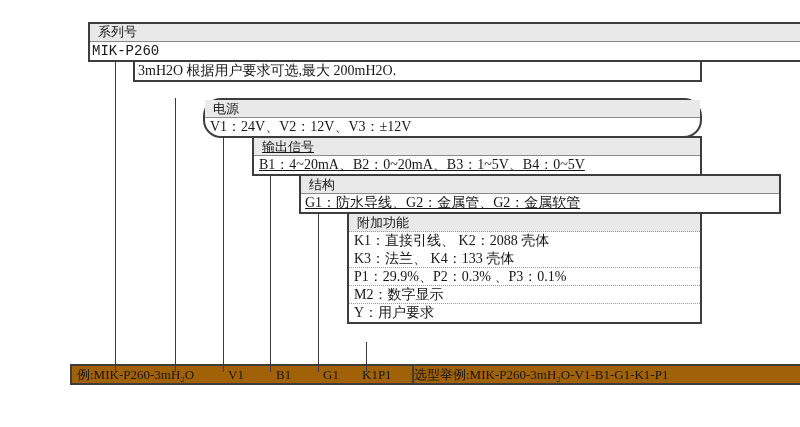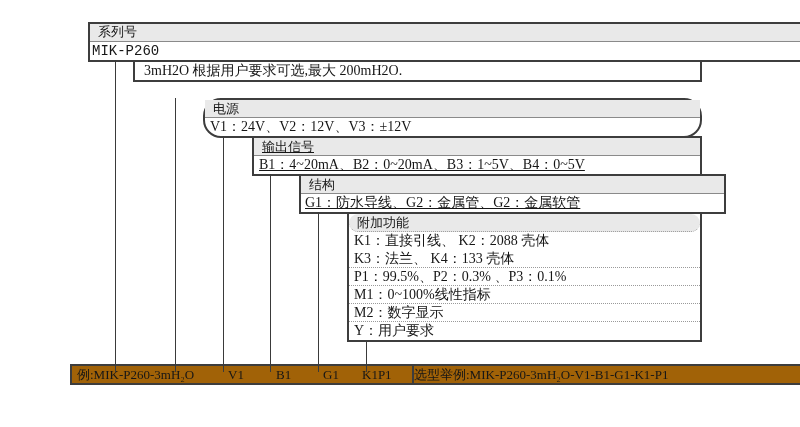--- a/index.html
+++ b/index.html
@@ -11,21 +11,21 @@
   .stage{position:absolute;left:0;top:0;width:800px;height:427px;}
   .box{
     position:absolute;box-sizing:border-box;
     border:2px solid #3d3d3d;background:#ffffff;z-index:2;
   }
   .hdr{
     height:17px;line-height:17px;background:#e9e9e9;
     border-bottom:1px solid #8a8a8a;
     padding-left:8px;font-size:13px;white-space:nowrap;overflow:hidden;
   }
-  .box6 .hdr{border-bottom:1px dotted #9a9a9a;border-radius:9px;}
+  .box6 .hdr{border-bottom:1px dotted #9a9a9a;}
   .row{
     height:18px;line-height:18px;padding-left:5px;font-size:14px;
     white-space:nowrap;overflow:hidden;
   }
   .row.div-after{border-bottom:1px dotted #9a9a9a;box-sizing:content-box;height:17px;}
   .vline{position:absolute;width:1px;background:#3a3a3a;z-index:3;}
   .bottom-bar{
     position:absolute;left:62px;top:364px;width:756px;height:21px;
     box-sizing:border-box;border:2px solid #3d3d3d;background:#a16207;
     z-index:2;display:flex;margin-left:8px;
@@ -49,44 +49,43 @@
 <body>
 
 <div class="stage">
 
   <div class="box" style="left:88px;top:22px;width:735px;font-family:Liberation Mono, monospace;">
     <div class="hdr">系列号</div>
     <div class="row" style="padding-left:2px;">MIK-P260</div>
   </div>
 
   <div class="box" style="left:133px;top:60px;width:569px;">
-    <div class="row" style="padding-left:9px;">3mH2O 根据用户要求可选,最大 200mH2O.</div>
+    <div class="row" style="padding-left:3px;">3mH2O 根据用户要求可选,最大 200mH2O.</div>
   </div>
 
   <div class="box" style="left:203px;top:98px;width:499px;border-radius:18px;">
     <div class="hdr">电源</div>
     <div class="row">V1：24V、V2：12V、V3：±12V</div>
   </div>
 
   <div class="box" style="left:252px;top:136px;width:450px;text-decoration:underline;">
     <div class="hdr">输出信号</div>
     <div class="row">B1：4~20mA、B2：0~20mA、B3：1~5V、B4：0~5V</div>
   </div>
 
-  <div class="box" style="left:299px;top:174px;width:427px;">
+  <div class="box" style="left:299px;top:174px;width:482px;">
     <div class="hdr">结构</div>
     <div class="row" style="padding-left:4px;text-decoration:underline;">G1：防水导线、G2：金属管、G2：金属软管</div>
   </div>
 
   <div class="box box6" style="left:347px;top:212px;width:355px;">
     <div class="hdr">附加功能</div>
     <div class="row">K1：直接引线、 K2：2088 壳体</div>
     <div class="row div-after">K3：法兰、 K4：133 壳体</div>
-    <div class="row div-after">P1：99.5%、P2：0.3% 、P3：0.1%</div>
-    <div class="row div-after">M1：0~100%线性指标</div>
+    <div class="row div-after">P1：29.9%、P2：0.3% 、P3：0.1%</div>
     <div class="row div-after">M2：数字显示</div>
     <div class="row">Y：用户要求</div>
   </div>
 
   <div class="vline" style="left:115px;top:60px;height:312px;"></div>
   <div class="vline" style="left:175px;top:98px;height:274px;"></div>
   <div class="vline" style="left:223px;top:136px;height:236px;"></div>
   <div class="vline" style="left:270px;top:174px;height:198px;"></div>
   <div class="vline" style="left:318px;top:212px;height:160px;"></div>
   <div class="vline" style="left:366px;top:342px;height:30px;"></div>

